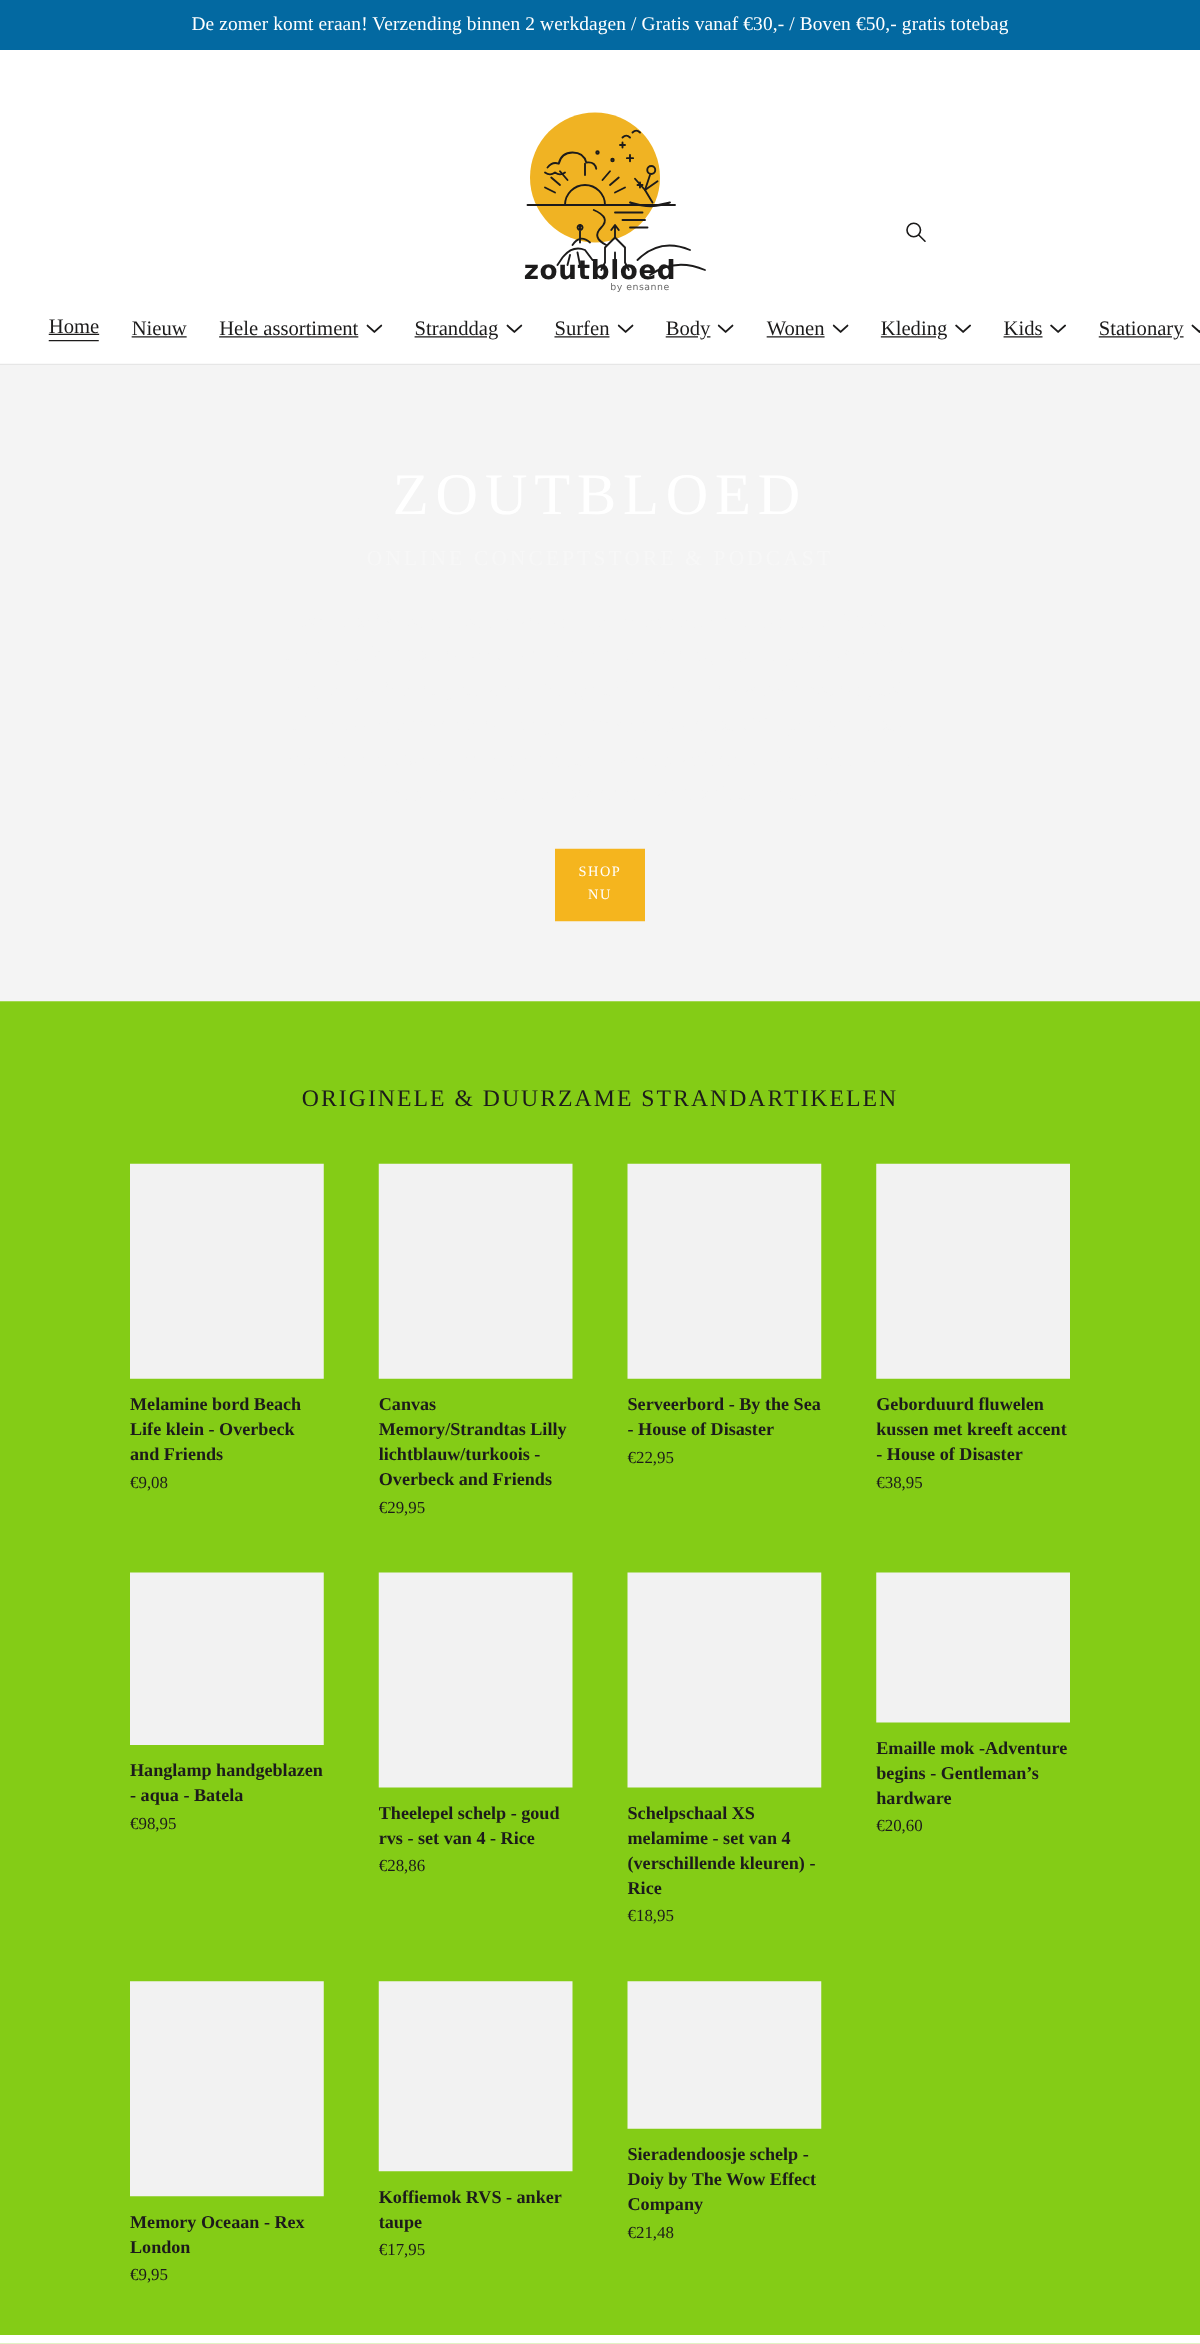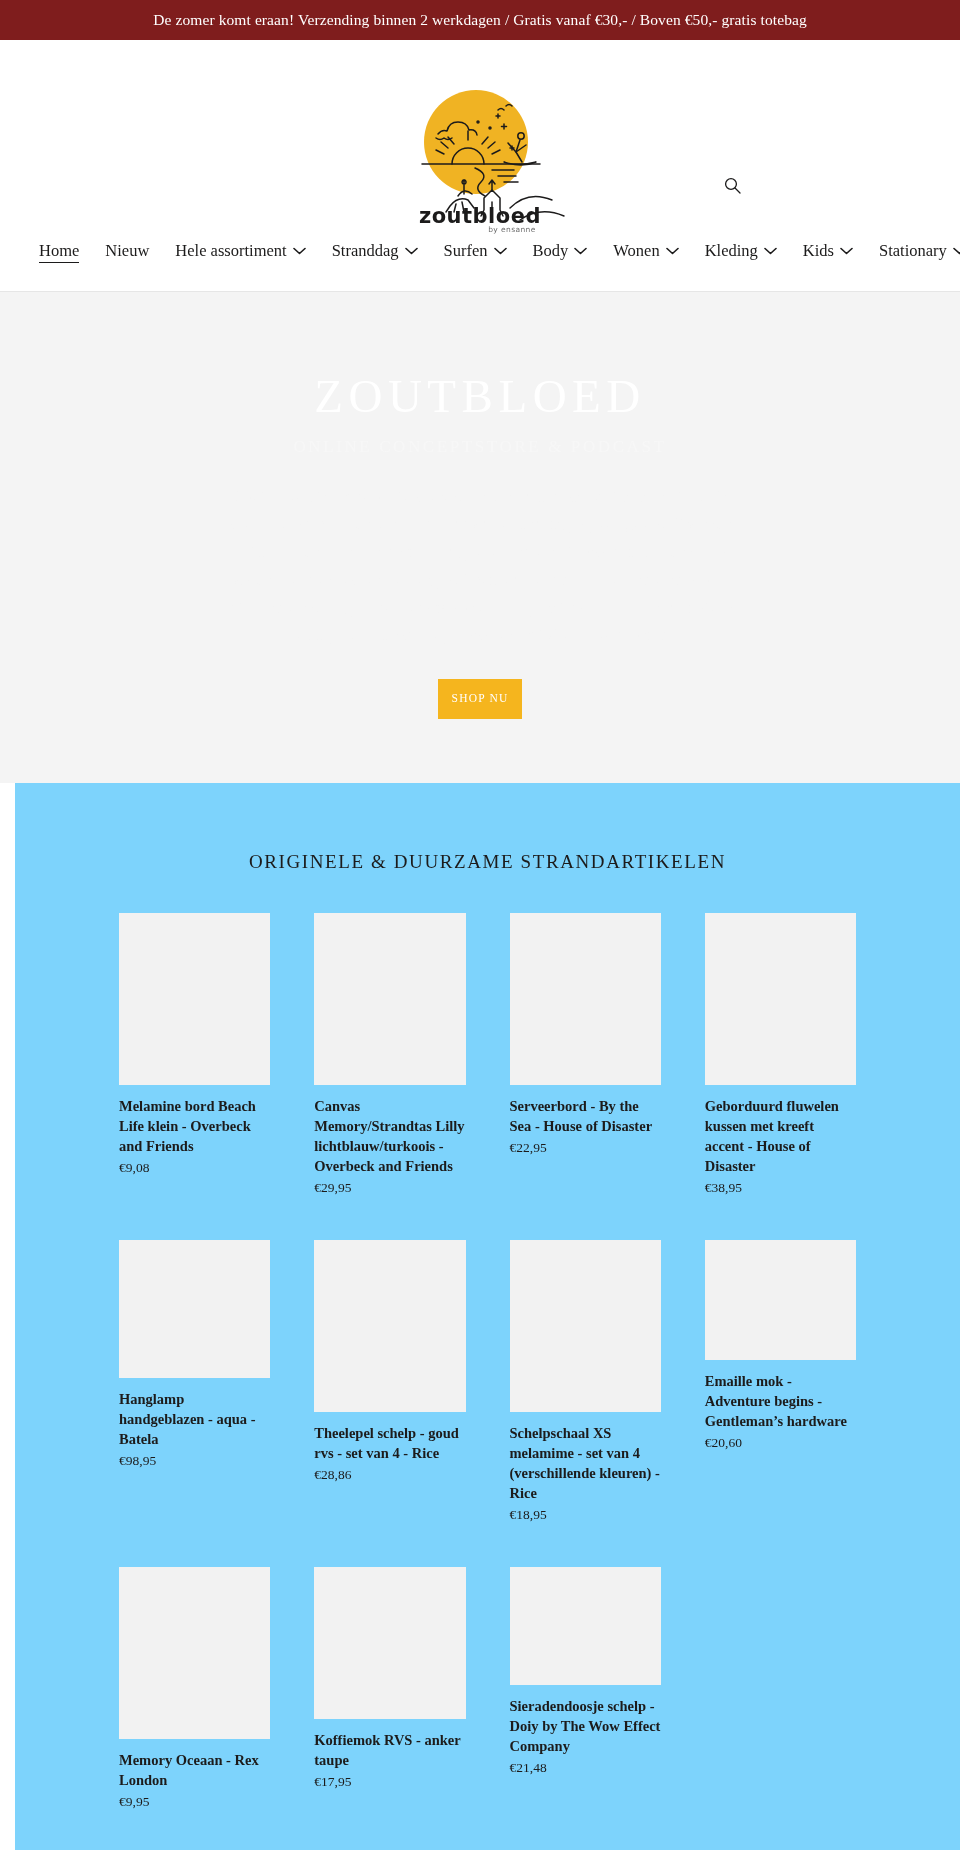--- a/index.html
+++ b/index.html
@@ -67,27 +67,28 @@
     padding: 0;
     display: flex;
     align-items: center;
     justify-content: center;
   }
 
   
   .main-nav {
     position: absolute;
     left: 0;
-    bottom: 24px;
+    bottom: 14px;
     width: 100%;
     padding: 0 26px;
     display: flex;
-    align-items: flex-start;
+    align-items: flex-end;
     gap: 0;
     white-space: nowrap;
+    text-decoration: underline;
   }
   .nav-item {
     display: inline-flex;
     align-items: center;
     gap: 6px;
     font-size: 16.5px;
     color: #1c1b1b;
     text-decoration: none;
     padding: 4px 13px;
     font-family: "Liberation Serif", serif;
@@ -127,35 +128,34 @@
     line-height: 1.68;
     color: #f4f4f4;
     font-family: "Liberation Serif", serif;
   }
   .hero-cta {
     display: inline-block;
     margin-top: 30px;
     background: #f5b51e;
     color: #ffffff;
     border: none;
-    width: 84px;
+    width: 72px;
     padding: 11px 12px;
     font-size: 11.5px;
     letter-spacing: 1.2px;
     line-height: 1.55;
     text-align: center;
     cursor: pointer;
     font-family: "Liberation Serif", serif;
   }
 
   
   .collection {
-    background: #7dd3fc;
+    background: #84cc16;
     padding: 68px 0 40px;
-    margin-left: 15px;
   }
   .collection-title {
     text-align: center;
     font-size: 19px;
     letter-spacing: 1.6px;
     font-weight: normal;
     color: #1c1b1b;
     font-family: "Liberation Serif", serif;
     margin-bottom: 40px;
   }
@@ -189,21 +189,21 @@
   .product-price {
     margin-top: 4px;
     font-size: 13.5px;
     color: #1c1b1b;
     font-family: "Liberation Serif", serif;
   }
 </style>
 </head>
 <body>
 
-<div class="announcement-bar" style="background: #7f1d1d;">
+<div class="announcement-bar" style="background: #0369a1;">
   <span class="msg" style="color: rgb(255, 255, 255);">De zomer komt eraan! Verzending binnen 2 werkdagen / Gratis vanaf €30,- / Boven €50,- gratis totebag</span>
 </div>
 
 <header class="site-header">
 
   <div class="logo-wrap">
     <a class="logo-link" href="#">
       <svg class="logo-svg" width="200" height="150" viewBox="0 0 200 150">
         <circle cx="96" cy="58" r="52" fill="#f0b323"></circle>
         <g fill="none" stroke="#1c1b1b" stroke-width="1.5" stroke-linecap="round" stroke-linejoin="round">

